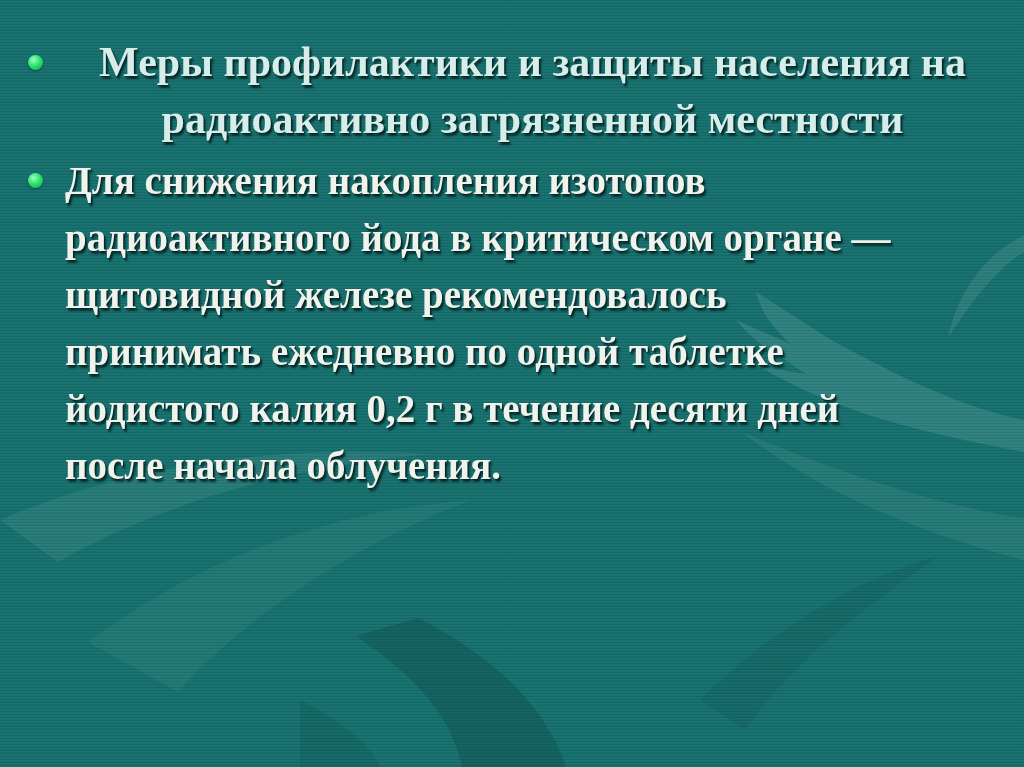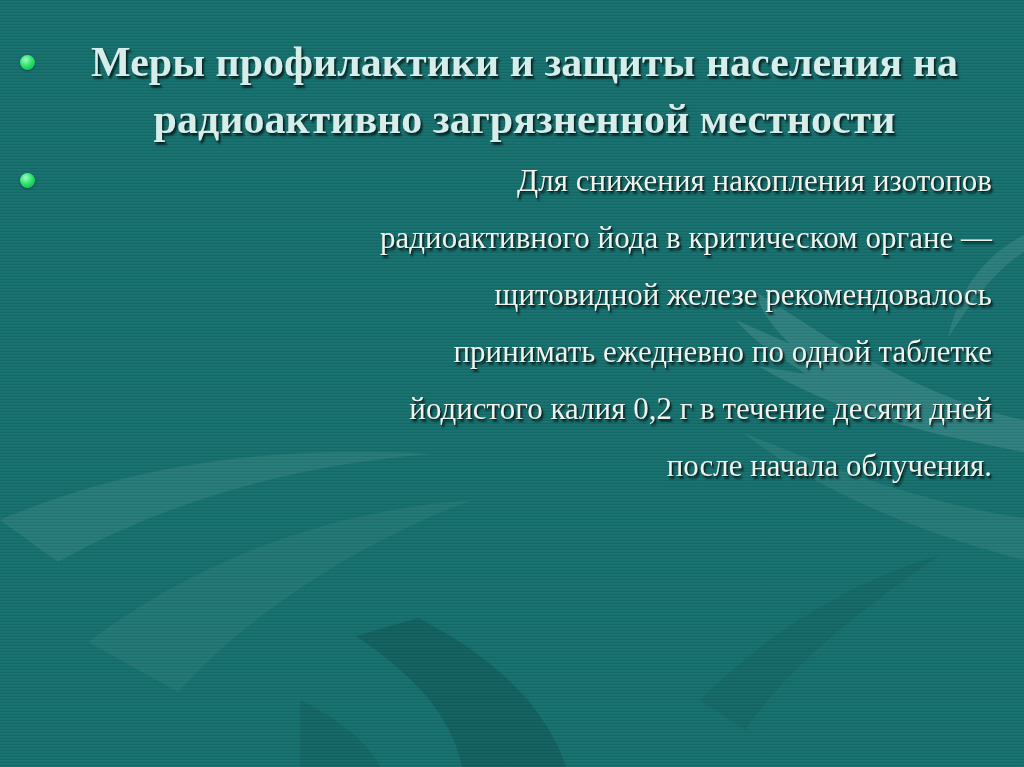--- a/index.html
+++ b/index.html
@@ -10,35 +10,36 @@
     background-color:#17716f;
     background-image:repeating-linear-gradient(
       to bottom,
       rgba(0,22,22,0.10) 0px, rgba(0,22,22,0.10) 1px,
       rgba(255,255,255,0.02) 1px, rgba(255,255,255,0.02) 2px,
       transparent 2px, transparent 3px);
     font-family:"Liberation Serif","DejaVu Serif",serif;
   }
   .deco{position:absolute;left:0;top:0;width:1024px;height:767px;pointer-events:none;}
   .content{
-    position:absolute;left:57px;top:34px;width:935px;
+    position:absolute;left:65px;top:34px;width:935px;
   }
   .bullet{position:relative;margin-bottom:4px;}
   .dot{
     position:absolute;left:-37px;top:21px;
     width:15px;height:15px;border-radius:50%;
     background:radial-gradient(circle at 38% 32%, #96ffbe 0%, #2ae167 48%, #0ea64d 100%);
     box-shadow:0 1px 2px rgba(0,30,30,0.5);
   }
   .btext{
     white-space:pre-line;
-    font-size:31px;line-height:57px;
+    font-size:39px;line-height:57px;
     color:#f0f2ec;
     text-shadow:2px 3px 2px rgba(4,36,36,0.88), 1px 1px 0 rgba(8,48,48,0.9);
-    text-align:right;
+    text-align:left;
+    font-weight:bold;
   }
   .bullet.title .btext{
     font-weight:bold;
     font-size:42px;
     color:#d6edea;
     text-align:center;
   }
 </style>
 </head>
 <body>

